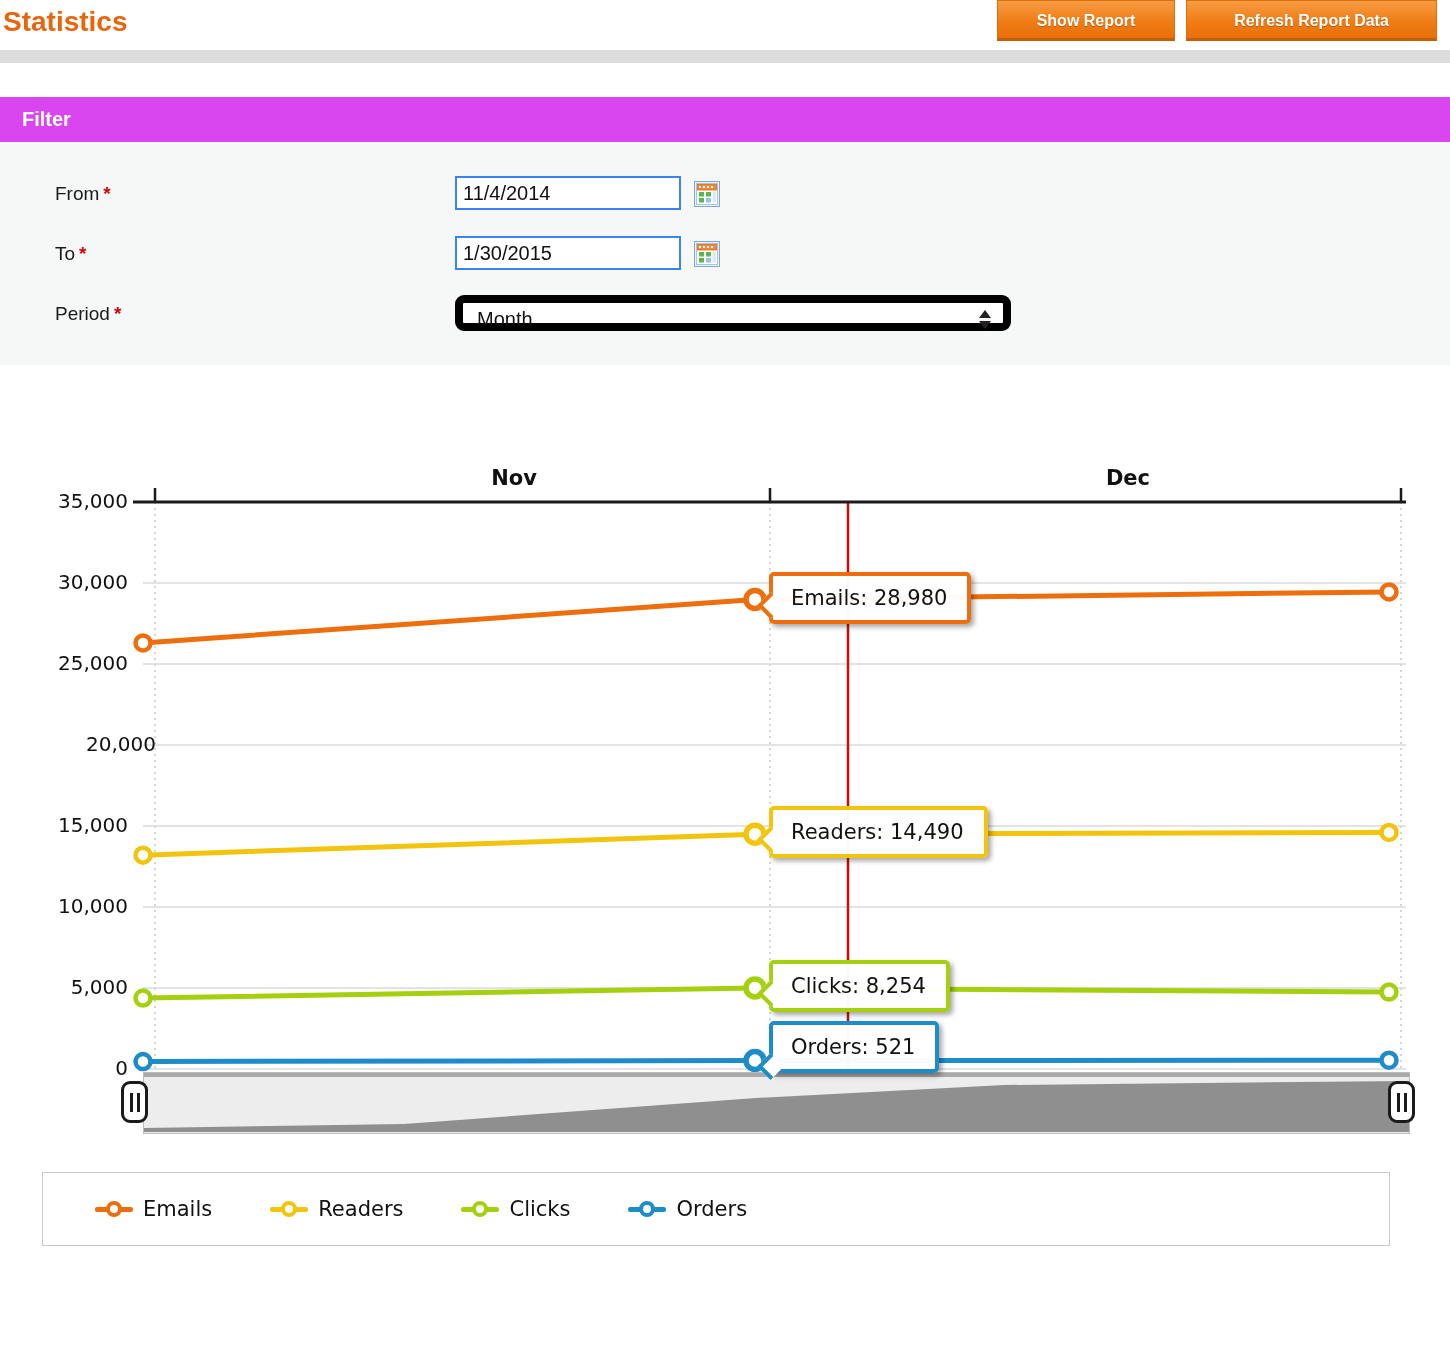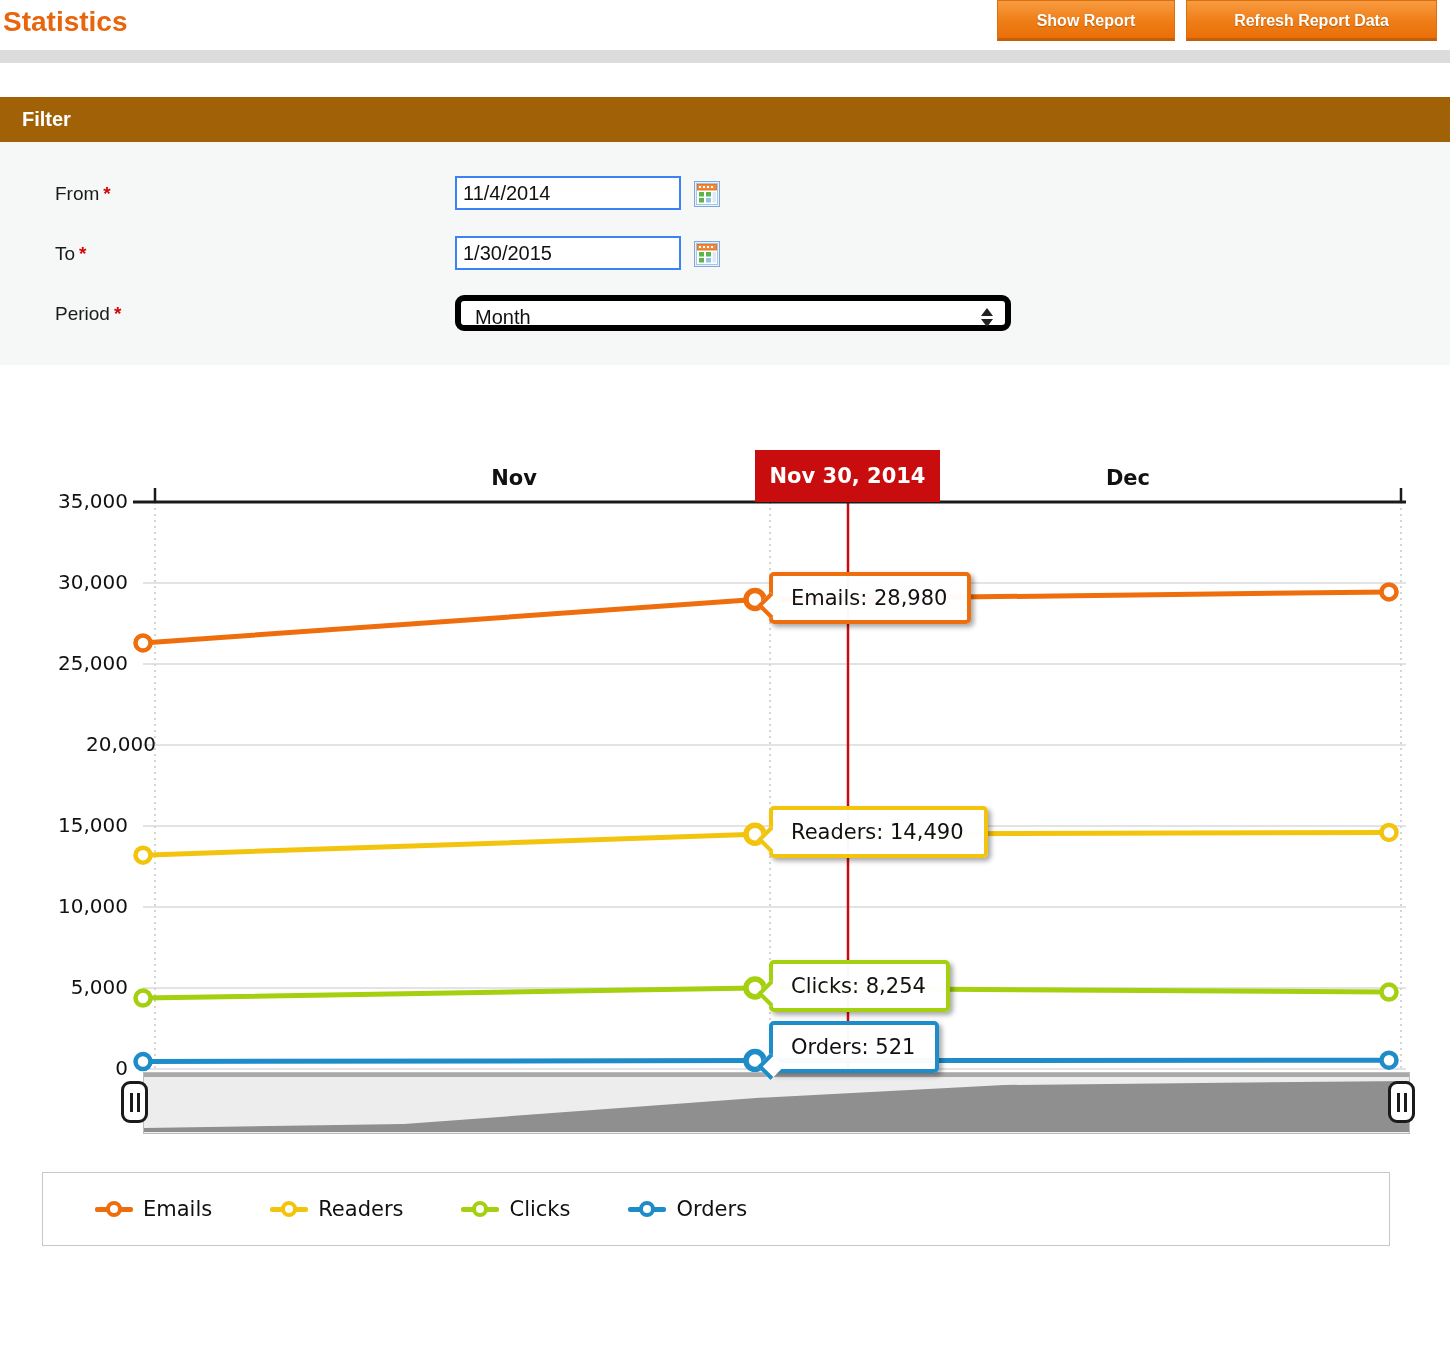--- a/index.html
+++ b/index.html
@@ -11,30 +11,30 @@
   .btn{position:absolute;top:0;height:41px;color:#fff;font-weight:bold;font-size:16px;
        text-align:center;line-height:39px;cursor:pointer;
        background:linear-gradient(#F79C42,#EF7D16 55%,#E96F0A);
        border:1px solid #DB6E0D;border-bottom:3px solid #C45F07;box-sizing:border-box;
        text-shadow:0 1px 1px rgba(0,0,0,.25);}
   .btn-show{left:997px;width:178px;}
   .btn-refresh{left:1186px;width:251px;}
   .divider{position:absolute;left:0;top:50px;width:1450px;height:13px;background:#DCDCDC;}
 
   
-  .filter-head{position:absolute;left:0;top:97px;width:1450px;height:45px;background:#a16207;
+  .filter-head{position:absolute;left:0;top:97px;width:1450px;height:45px;background:#d946ef;
                color:#fff;font-weight:bold;font-size:20px;line-height:45px;}
   .filter-head span{margin-left:22px;}
   .filter-body{position:absolute;left:0;top:142px;width:1450px;height:223px;background:#F6F8F8;}
   .f-label{position:absolute;left:55px;font-size:19px;color:#1a1a1a;}
   .req{color:#D40707;font-weight:bold;margin-left:4px;}
   .f-input{position:absolute;left:455px;width:210px;height:28px;border:2px solid #3b82f6;
            font-family:"Liberation Sans",sans-serif;font-size:20px;color:#111;padding:1px 6px;background:#fff;}
   .cal-btn{position:absolute;left:694px;width:26px;height:26px;cursor:pointer;}
-  .select{position:absolute;left:455px;width:556px;height:36px;border:6px solid #000000;border-radius:9px;
+  .select{position:absolute;left:455px;width:556px;height:36px;border:8px solid #000000;border-radius:9px;
           background:#fff;box-sizing:border-box;font-size:20px;color:#111;line-height:32px;cursor:pointer;}
   .select .sel-text{margin-left:14px;}
   .sel-arrows{position:absolute;right:12px;top:7px;display:flex;flex-direction:column;align-items:center;}
   .tri-up{width:0;height:0;border-left:6px solid transparent;border-right:6px solid transparent;
           border-bottom:8px solid #222;margin-bottom:3px;}
   .tri-down{width:0;height:0;border-left:6px solid transparent;border-right:6px solid transparent;
             border-top:8px solid #222;}
 
   
   #chart-svg{position:absolute;left:0;top:440px;z-index:1;pointer-events:none;}
@@ -172,21 +172,20 @@
       <circle cx="755" cy="547.9514" r="9" fill="#fff" stroke="#A4D00F" stroke-width="5.5"></circle>
       <circle cx="1389" cy="552.05" r="7.5" fill="#fff" stroke="#A4D00F" stroke-width="4.5"></circle>
       <polyline points="143,621.548 755,620.5598 1389,620.171" fill="none" stroke="#1E8CC8" stroke-width="5" stroke-linecap="round"></polyline>
       <circle cx="143" cy="621.548" r="7.5" fill="#fff" stroke="#1E8CC8" stroke-width="4.5"></circle>
       <circle cx="755" cy="620.5598" r="9" fill="#fff" stroke="#1E8CC8" stroke-width="5.5"></circle>
       <circle cx="1389" cy="620.171" r="7.5" fill="#fff" stroke="#1E8CC8" stroke-width="4.5"></circle>
     </svg>
 
   <div class="xlab xlab-nov">Nov</div>
   <div class="xlab xlab-dec">Dec</div>
-  <div class="hl-label">Nov 30, 2014</div>
   <div id="ylabels">
       <div class="ylab" style="top: 489px;">35,000</div>
       <div class="ylab" style="top: 570px;">30,000</div>
       <div class="ylab" style="top: 651px;">25,000</div>
       <div class="ylab" style="top: 732px; padding-left: 28px;">20,000</div>
       <div class="ylab" style="top: 813px;">15,000</div>
       <div class="ylab" style="top: 894px;">10,000</div>
       <div class="ylab" style="top: 975px;">5,000</div>
       <div class="ylab" style="top: 1056px;">0</div>
     </div>

